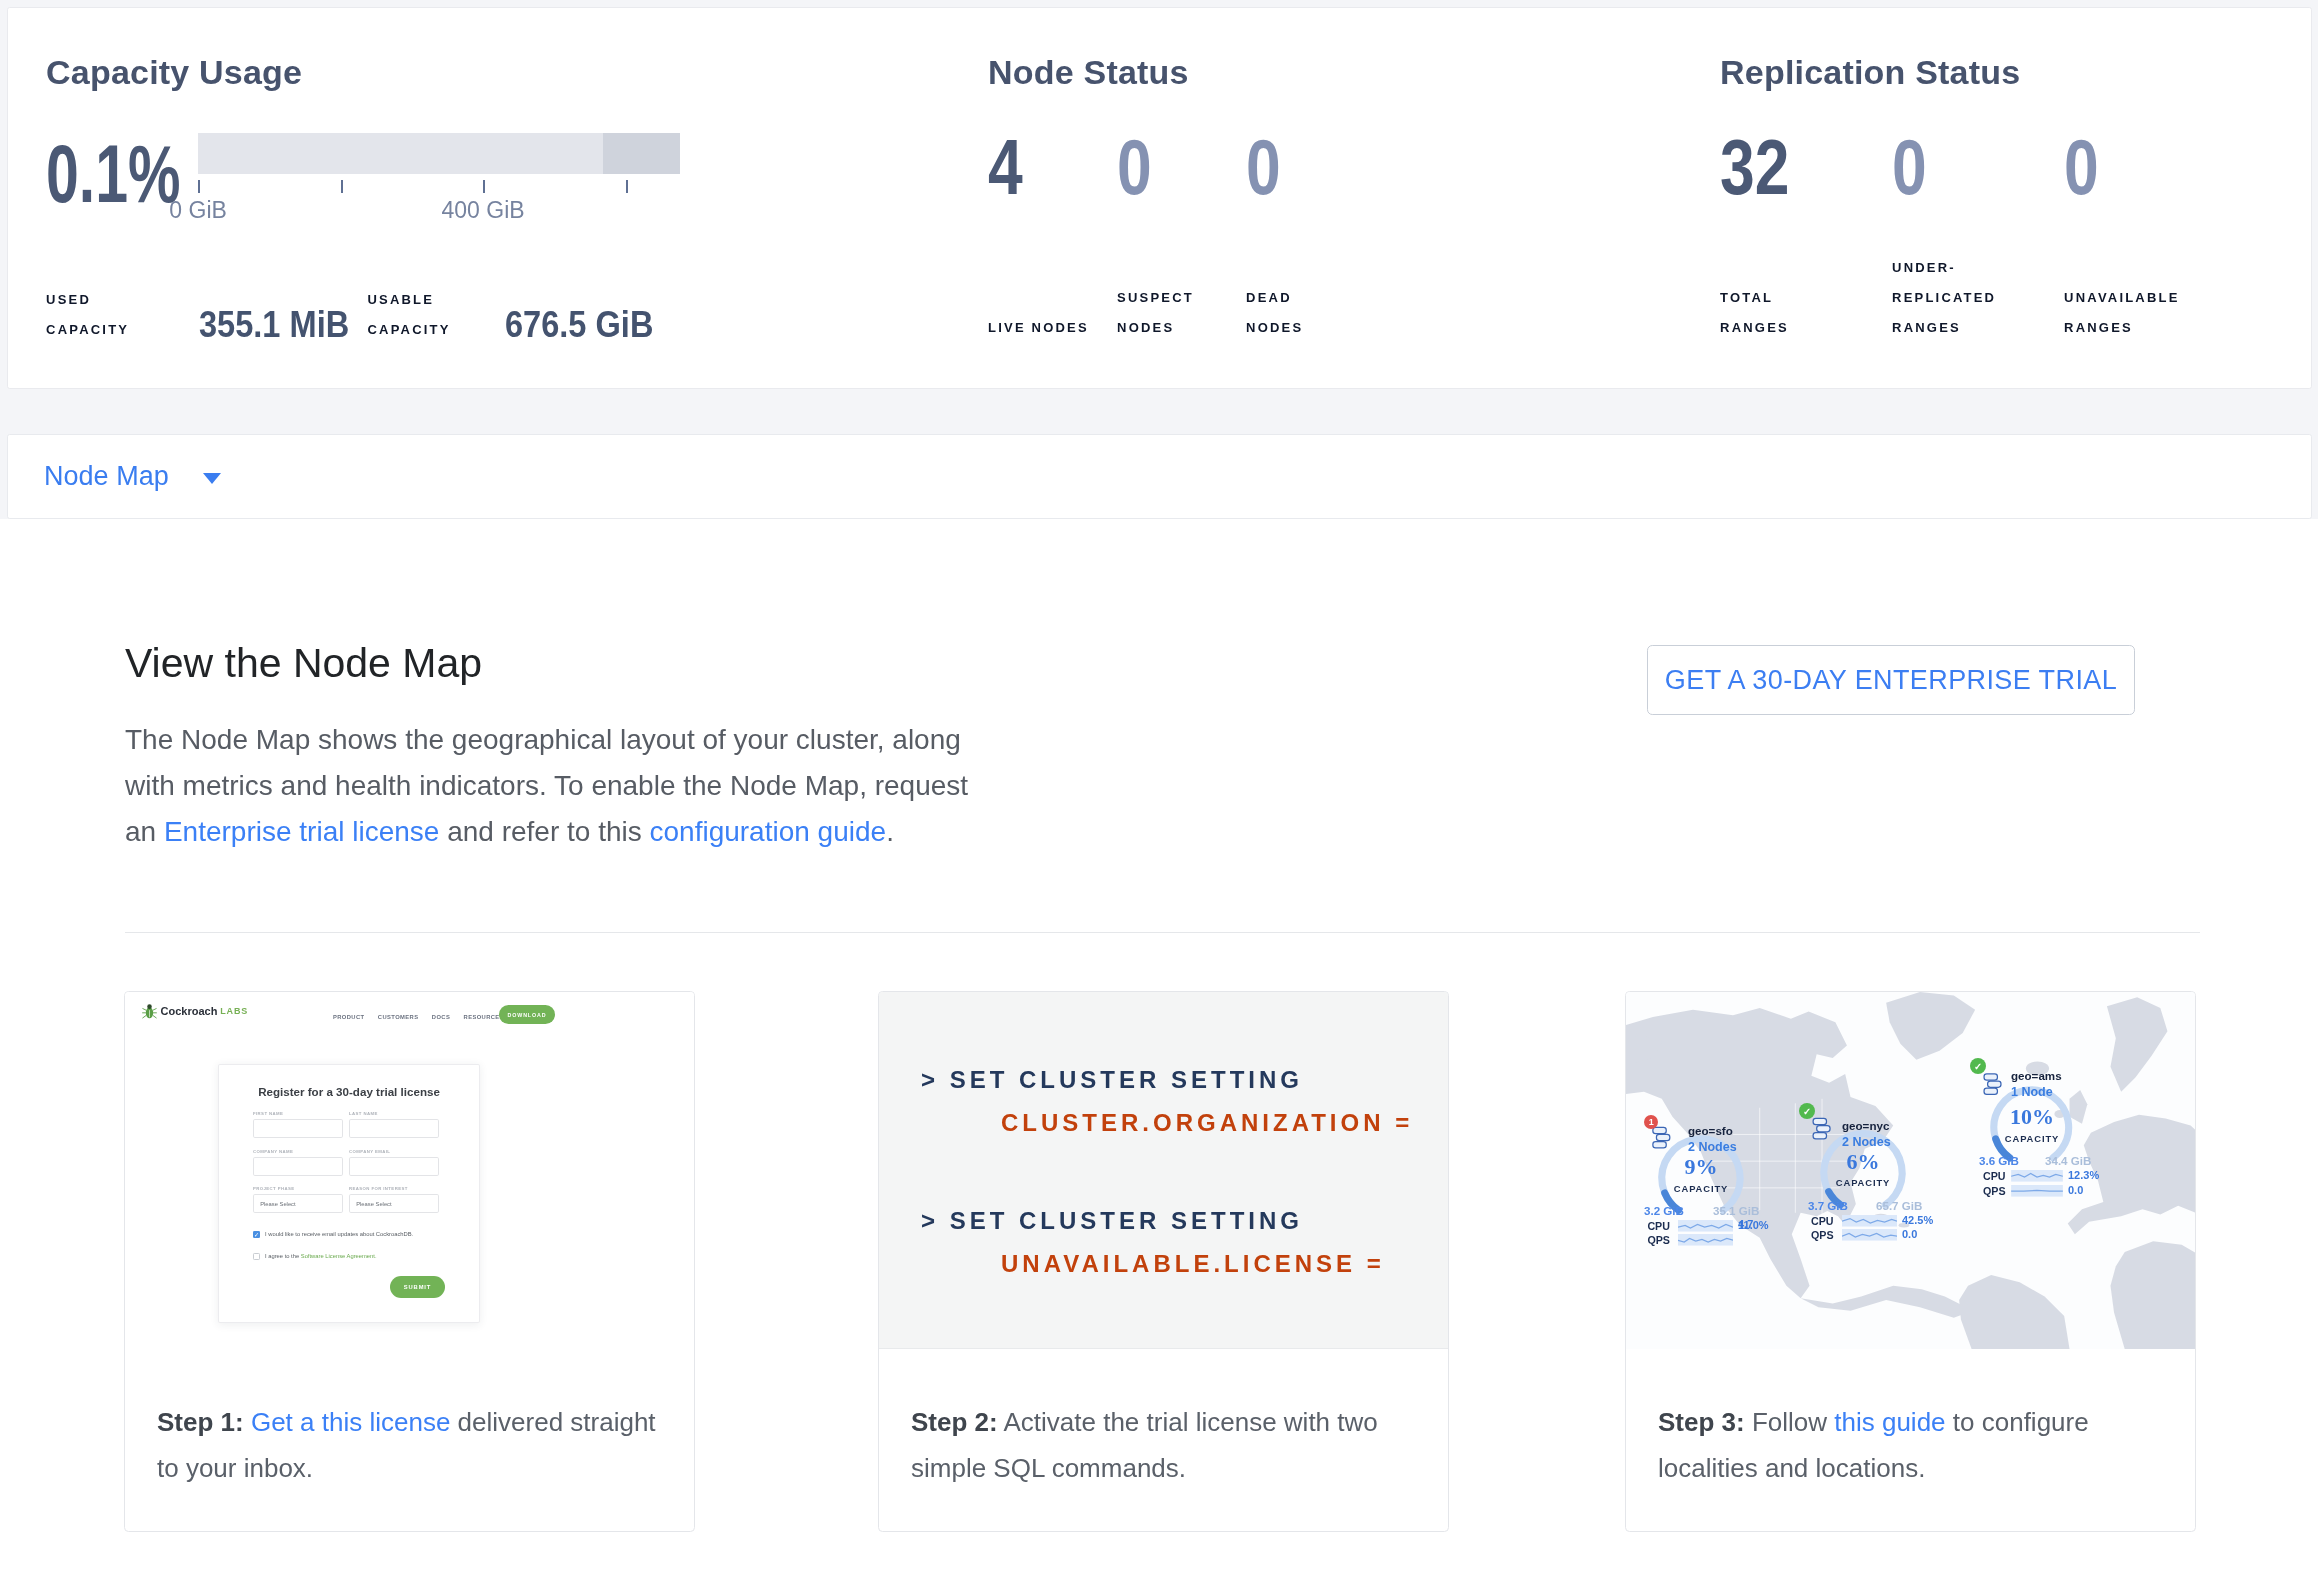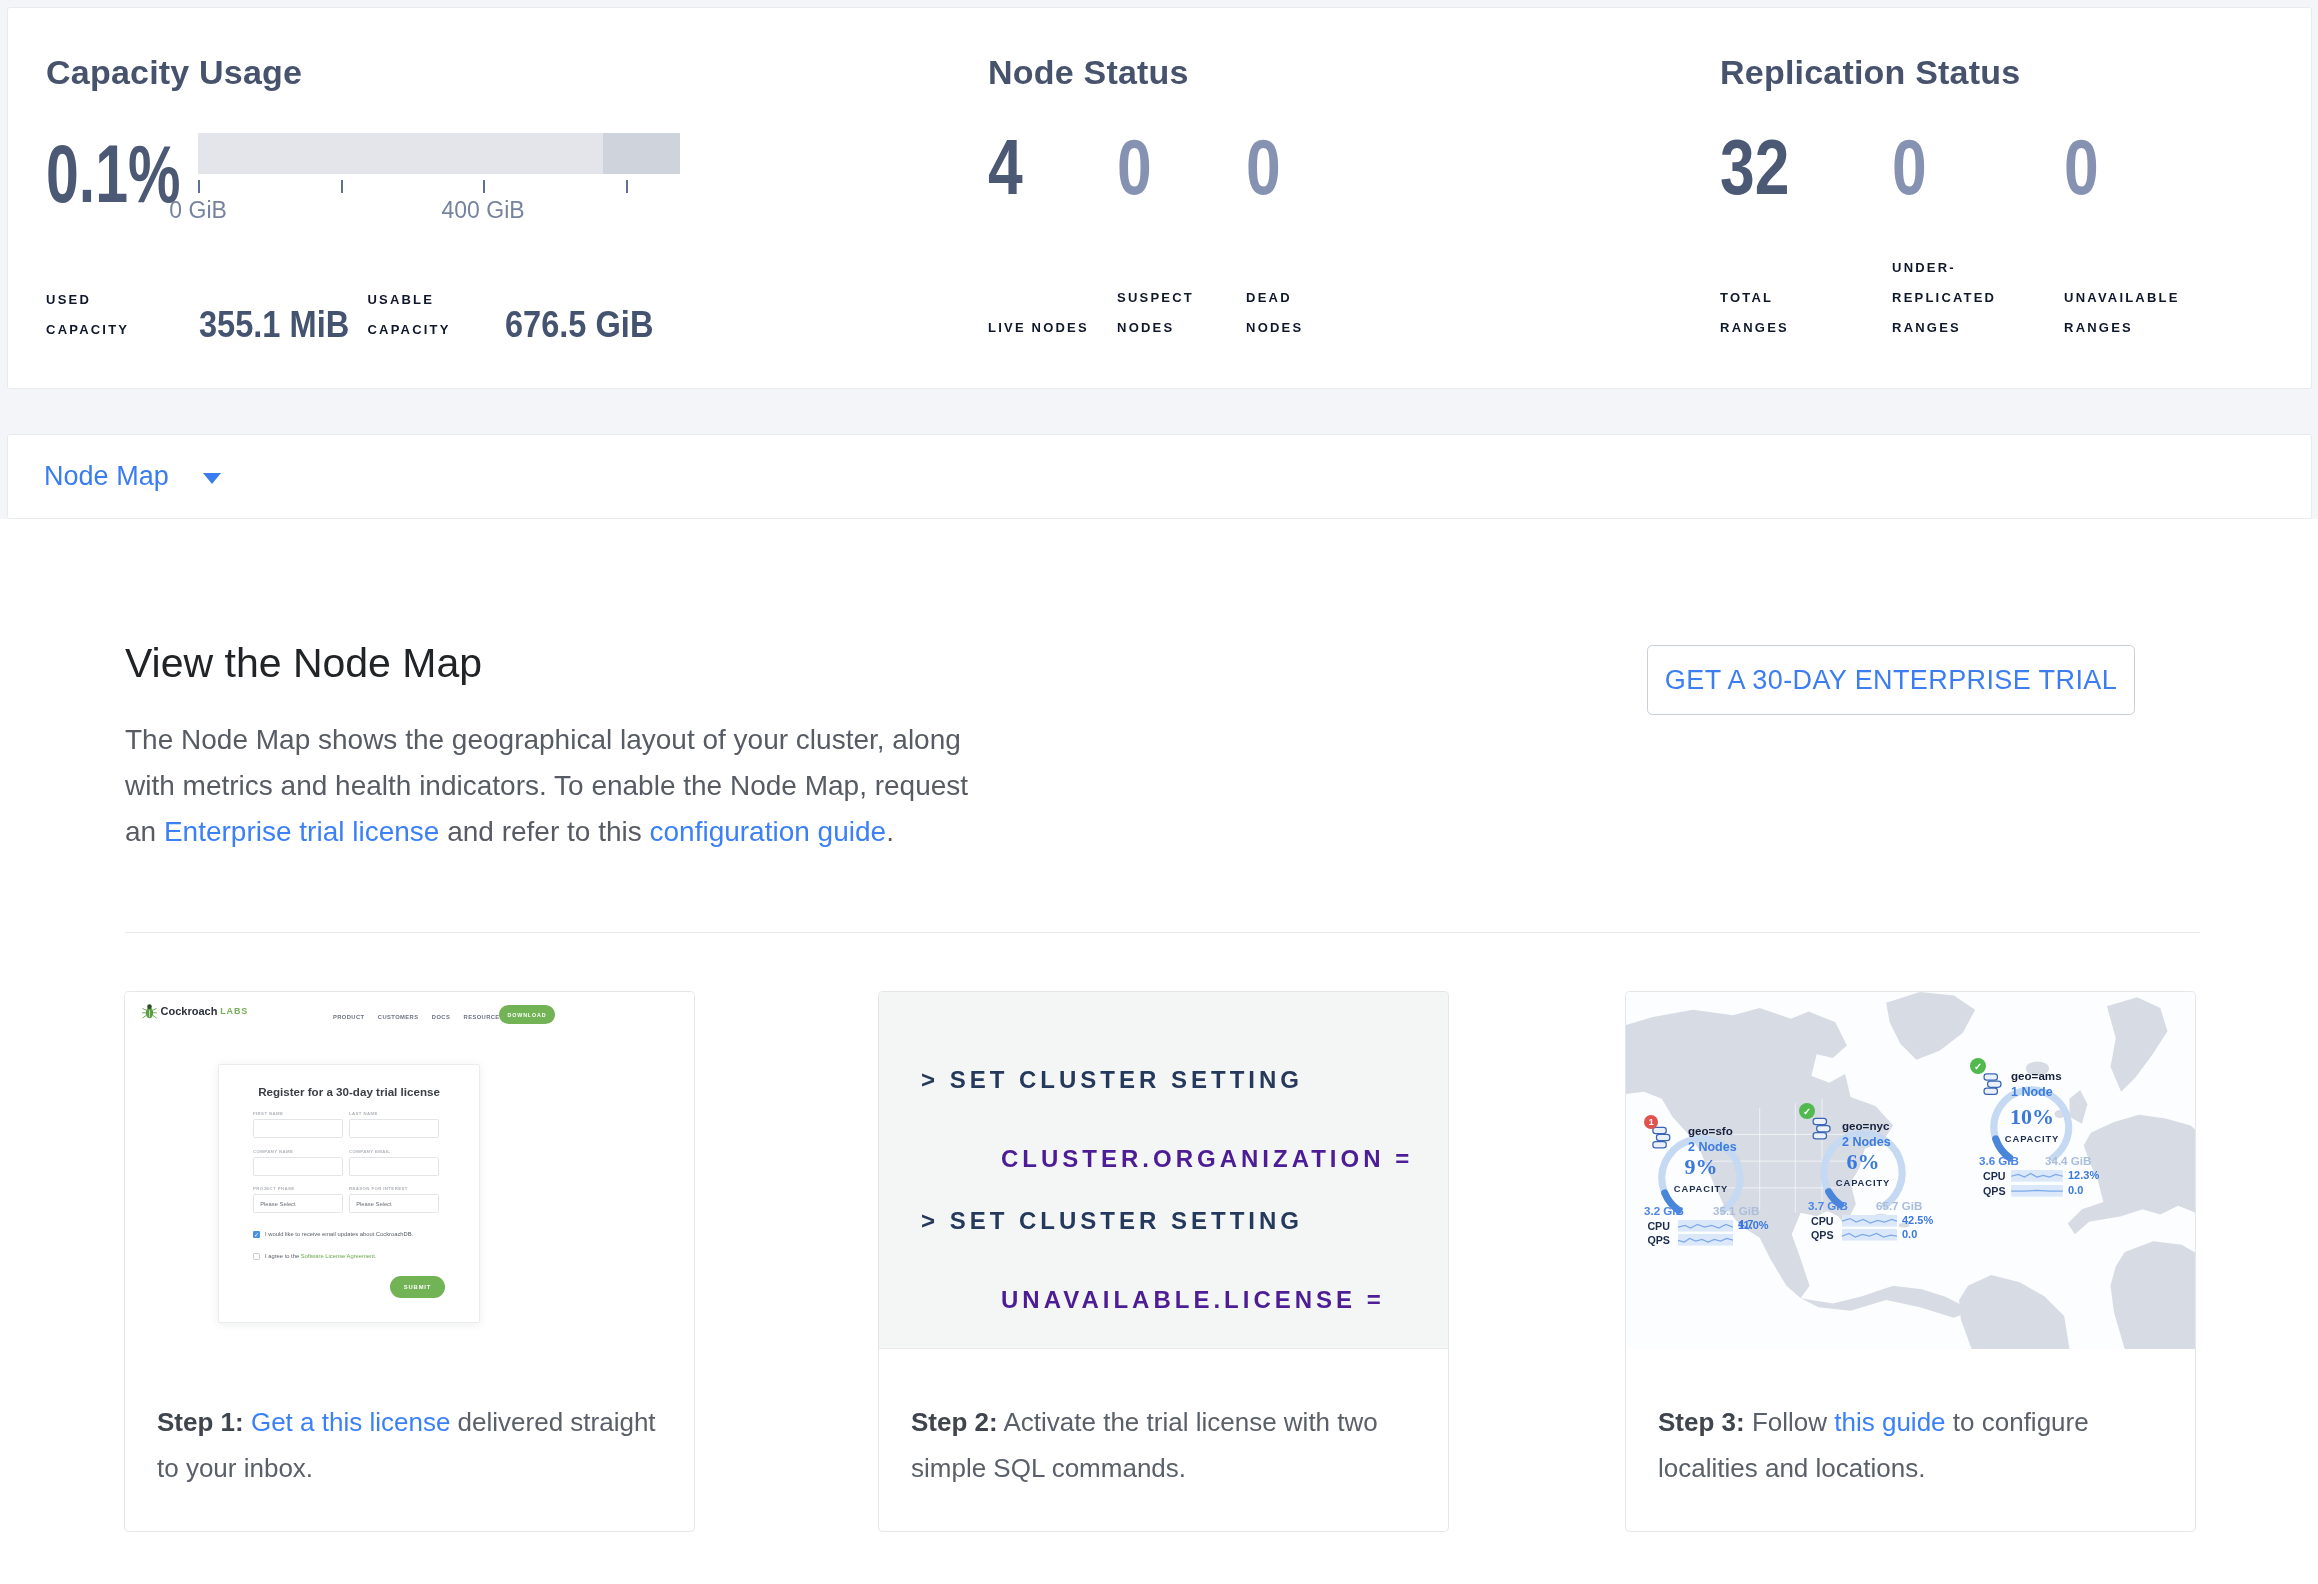--- a/index.html
+++ b/index.html
@@ -82,21 +82,21 @@
   .chk.on { background:#4a90e2; color:#fff; font-size:6.2px; line-height:7.1px; text-align:center; }
   .chk.off { border:0.9px solid #c9cdd2; background:#fff; }
   .chk-text { position:absolute; font-size:5.8px; color:#5b6066; }
   .g-link { color:#6aaa4e; }
   .submit-btn { position:absolute; left:171px; top:211px; width:55px; height:22px; background:#72b356; border-radius:11.6px;
                 color:#fff; font-size:5.8px; font-weight:700; letter-spacing:0.9px; display:flex; align-items:center; justify-content:center; }
 
   
   .sqlbox { position:absolute; inset:0; background:#f4f5f5; border-bottom:0.9px solid #e8eaec; }
   .sql-line { position:absolute; font-size:24px; font-weight:700; letter-spacing:4px; white-space:nowrap; }
-  .sql-navy { color:#24395c; } .sql-green { color:#4c1d95;margin-top:36px; }
+  .sql-navy { color:#24395c; } .sql-green { color:#c2410c; }
 
   
   .mapbox { position:absolute; inset:0; background:#fcfdfe; }
   .region { position:absolute; inset:0; font-family:"Liberation Sans", sans-serif; }
   .r-name { position:absolute; font-size:11.6px; font-weight:700; color:#16223d; white-space:nowrap; }
   .r-nodes { position:absolute; font-size:12.5px; font-weight:700; color:#3a7de0; white-space:nowrap; }
   .r-pct { position:absolute; font-size:22px; font-weight:700; color:#3a78dd; transform:translateX(-50%);font-family:Liberation Serif, serif; }
   .r-cap { position:absolute; font-size:9.4px; font-weight:700; color:#1b2c4f; letter-spacing:0.9px; transform:translateX(-50%); }
   .r-used { position:absolute; font-size:11.6px; font-weight:700; color:#4c86e8; white-space:nowrap; }
   .r-total { position:absolute; font-size:11.6px; font-weight:700; color:#aabeda; white-space:nowrap; }

